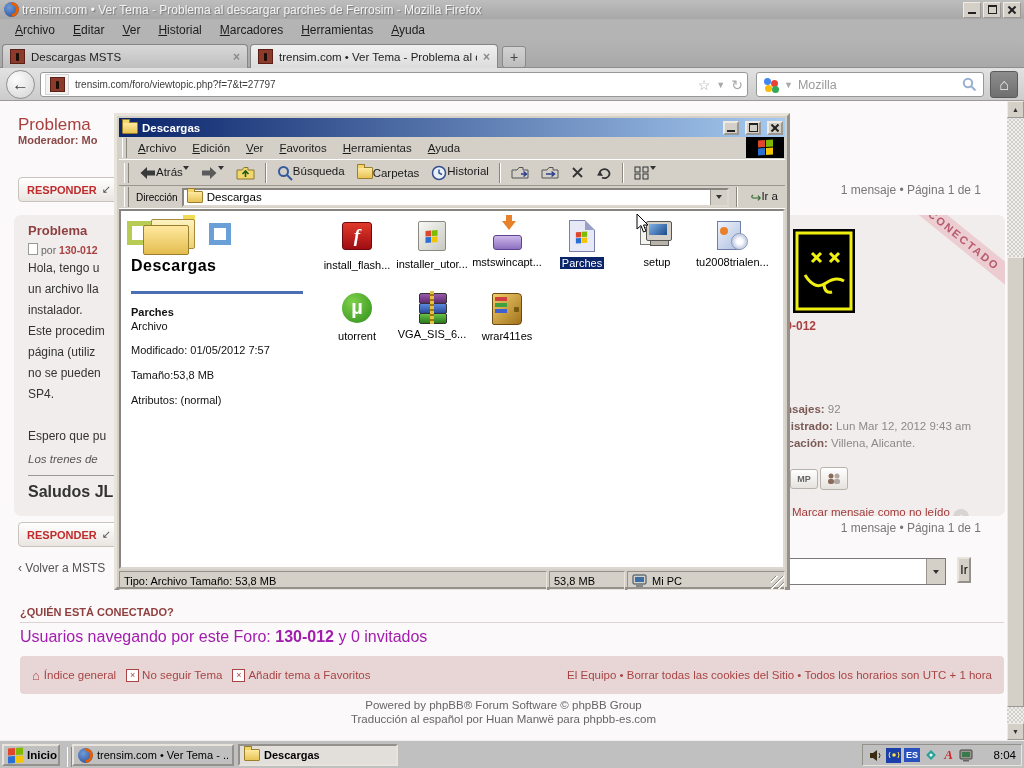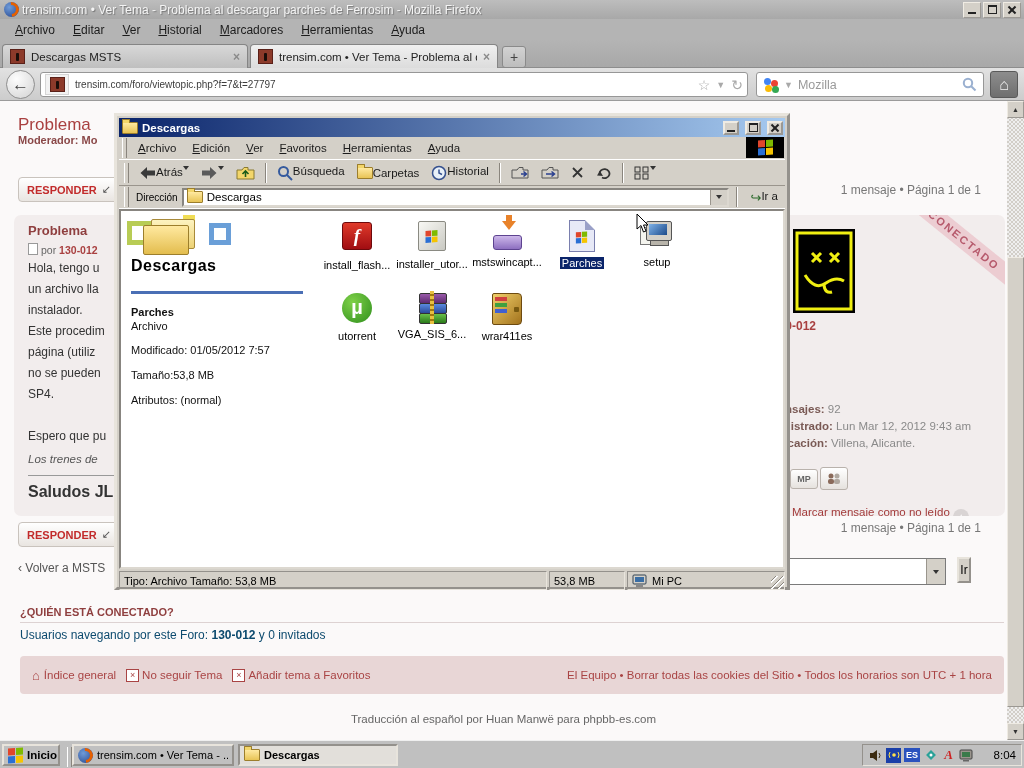--- a/index.html
+++ b/index.html
@@ -313,34 +313,35 @@
 
     <div class="a" style="left:520px;top:457px;width:424px;height:25px;background:#fff;border:1px solid #7a7a7a;display:flex;align-items:stretch">
       <span class="ddbtn" style="width:18px">
           <span class="dd"></span>
         </span>
     </div>
     <div class="a" style="left:957px;top:456px;width:14px;height:26px;background:#d4d0c8;border:2px outset #e8e4dc;box-sizing:border-box;display:flex;align-items:center;justify-content:center;font-size:12px">Ir</div>
 
     <div class="a" style="left:20px;top:505px;font-weight:bold;font-size:11px;color:#8f3f3f">¿QUIÉN ESTÁ CONECTADO?</div>
     <div class="a" style="left:20px;top:521px;width:984px;border-top:1px solid #ddd2d2"></div>
-    <div class="a" style="left:20px;top:527px;font-size:12px;color:#0c4a6e">
+    <div class="a" style="left:20px;top:527px;font-size:16px;color:#a21caf">
       <span>Usuarios navegando por este Foro: </span><b>130-012</b><span> y 0 invitados</span>
     </div>
 
     <div class="pinkbar">
       <span style="font-size:13px;margin-right:4px">⌂</span>
       <span class="navlink">Índice general</span>
       <span class="boxicon">×</span>
       <span class="navlink">No seguir Tema</span>
       <span class="boxicon">×</span>
       <span class="navlink">Añadir tema a Favoritos</span>
       <span style="margin-left:auto">El Equipo • Borrar todas las cookies del Sitio • Todos los horarios son UTC + 1 hora</span>
     </div>
 
+    <div class="a" style="left:0;top:598px;width:1007px;text-align:center;font-size:11.5px;color:#666">Powered by phpBB® Forum Software © phpBB Group</div>
     <div class="a" style="left:0;top:612px;width:1007px;text-align:center;font-size:11.5px;color:#666">Traducción al español por Huan Manwë para phpbb-es.com</div>
   </div>
 
   <div id="scroll" class="a">
     <div class="sbtn" style="top:0">▲</div>
     <div id="sthumb"></div>
     <div class="sbtn" style="bottom:0">▼</div>
   </div>
 
   <div id="exp" class="a">
@@ -534,20 +535,30 @@
         <div class="fic">
             <div class="i-pc">
               <span class="bx"></span>
               <span class="mon"></span>
               <span class="scr"></span>
               <span class="base"></span>
             </div>
           </div>
         <span class="flabel">setup</span>
       </div>
+      <div class="filecell" style="left:573px;top:8px">
+        <div class="fic">
+            <div class="i-cd">
+              <span class="bx"></span>
+              <span class="dot"></span>
+              <span class="cd"></span>
+            </div>
+          </div>
+        <span class="flabel">tu2008trialen...</span>
+      </div>
 
       <div class="filecell" style="left:198px;top:80px">
         <div class="fic">
             <div class="i-ut"><span>µ</span></div>
           </div>
         <span class="flabel">utorrent</span>
       </div>
       <div class="filecell" style="left:273px;top:80px">
         <div class="fic">
             <div class="i-rar">

